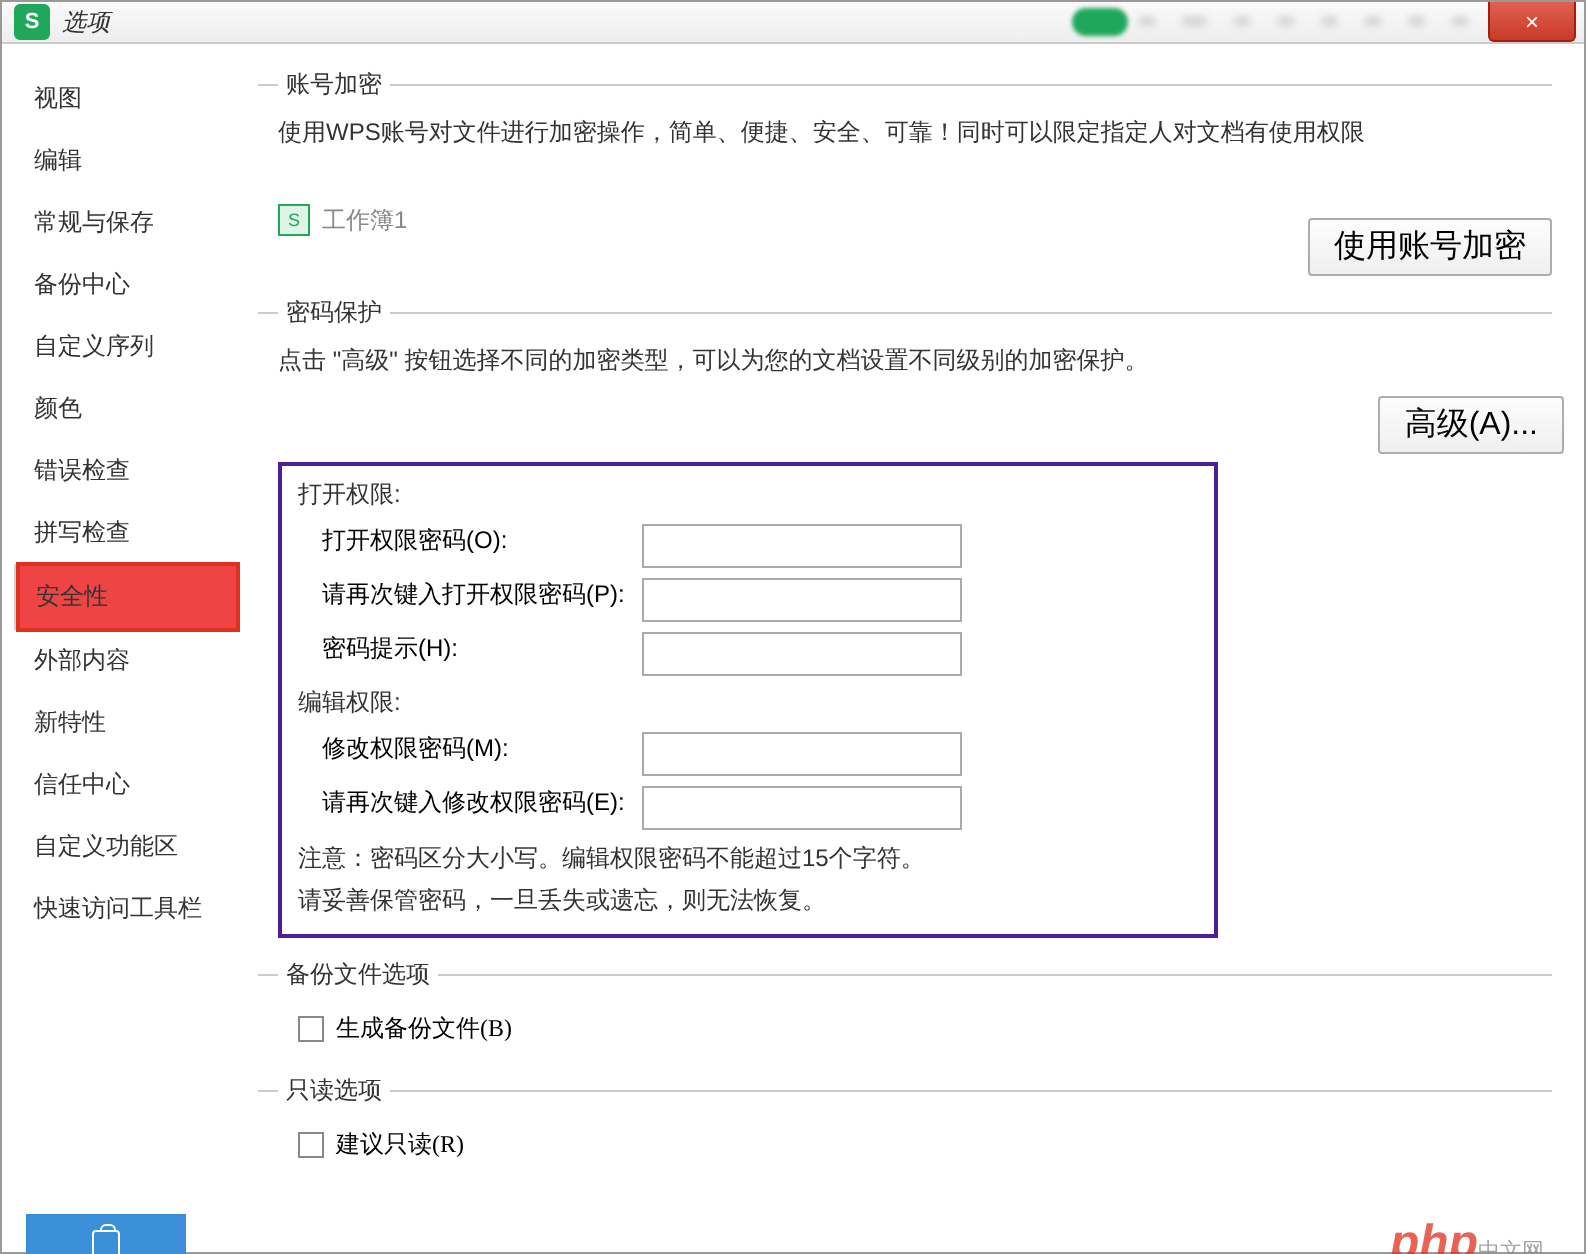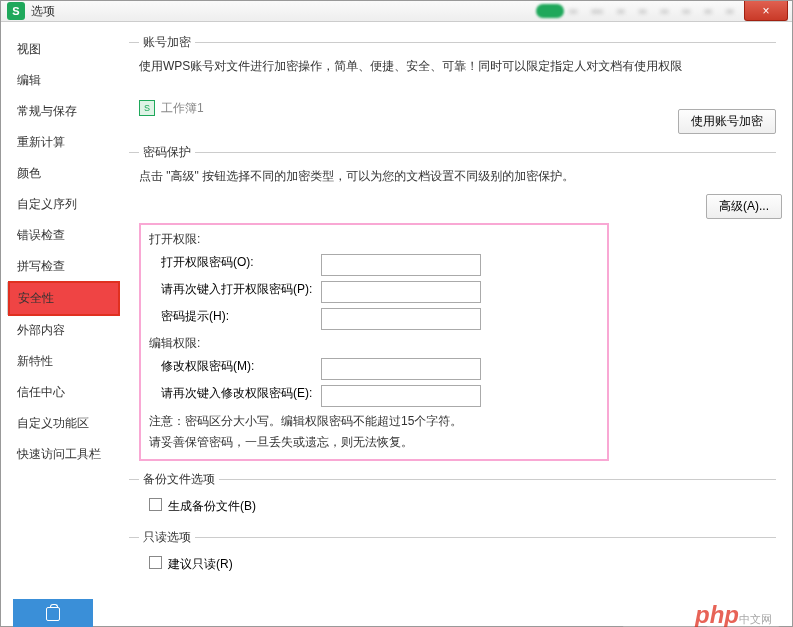--- a/index.html
+++ b/index.html
@@ -1,45 +1,45 @@
 <!DOCTYPE html>
 <html><head>
   <meta charset="utf-8">
   <style>
     * { box-sizing: border-box; margin: 0; padding: 0; }
     body { font-family: "Microsoft YaHei", sans-serif; font-size: 12px; background: #fff; }
     .window { width: 793px; height: 627px; border: 1px solid #999; display: flex; flex-direction: column; }
     .titlebar { height: 28px; background: linear-gradient(#fafafa,#eee); display: flex; align-items: center; border-bottom: 1px solid #ccc; }
     .titlebar .logo { width: 18px; height: 18px; background: #1fa85b; border-radius: 3px; margin: 0 6px; display:flex;align-items:center;justify-content:center;color:#fff;font-weight:bold;font-size:11px;}
-    .titlebar .title { flex: 1; color: #333; }
+    .titlebar .title { flex: 1; color: #333; font-style: italic; }
     .titlebar .blur { display:flex; gap:14px; margin-right:10px; filter: blur(2px); opacity:0.5;}
     .titlebar .blur span { color:#555; font-size:11px; }
     .titlebar .green-blur { width:28px;height:14px;background:#1fa85b;border-radius:7px;filter:blur(1px);margin-right:6px;}
     .close-btn { width: 44px; height: 20px; background: linear-gradient(#e06050,#c93a28); border:1px solid #a02010; border-top:none; border-radius:0 0 3px 3px; color:#fff; display:flex;align-items:center;justify-content:center;font-size:12px;margin-right:4px;cursor:pointer;}
     .body { flex: 1; display: flex; padding: 6px; gap: 0; }
     .sidebar { width: 112px; border: none; display: flex; flex-direction: column; padding-top:6px;font-family:Liberation Serif, serif;}
     .sidebar-item { padding: 7px 10px; cursor: pointer; color:#333;}
     .sidebar-item.selected { background: #ef4444; border:1px solid #d0d0d0;}
     .sidebar-highlight { position:relative; }
     .sidebar-highlight::after { content:''; position:absolute; left:0px; right:-2px; top:-2px; bottom:-2px; border:2px solid #e03020; pointer-events:none;}
     .content { flex: 1; padding: 6px 10px; overflow:hidden;}
     fieldset { border: none; border-top: 1px solid #ccc; margin-bottom: 8px; padding: 6px 0 2px 10px; }
     fieldset > legend { padding: 0 4px; color:#333; }
     .desc { color:#333; margin-bottom:4px; line-height:1.6;}
     .file-row { display:flex; align-items:center; gap:6px; margin-top:6px;}
     .file-icon { width:16px;height:16px; border:1px solid #1fa85b;background:#dff3e6;font-size:9px;color:#1fa85b;display:flex;align-items:center;justify-content:center;}
     .file-name { color:#888; flex:1;}
-    .btn { background: linear-gradient(#fdfdfd,#efefef); border:1px solid #adadad; padding: 3px 12px; border-radius:2px; cursor:pointer; font-size:12px; font-family:inherit;margin-top:27px;}
-    .pw-section { border:2px solid #f9a8d4; padding: 6px 8px; margin-top:4px; width: 470px;}
+    .btn { background: linear-gradient(#fdfdfd,#efefef); border:1px solid #adadad; padding: 3px 12px; border-radius:2px; cursor:pointer; font-size:16px; font-family:inherit;margin-top:27px;}
+    .pw-section { border:2px solid #4c1d95; padding: 6px 8px; margin-top:4px; width: 470px;}
     .pw-label { color:#333; margin-bottom:6px;}
     .pw-row { display:flex; align-items:flex-start; margin: 5px 0 5px 12px; }
     .pw-row label { width: 160px; }
     .pw-row input { width: 160px; height: 22px; border:1px solid #aaa; padding:0 4px;}
     .note { color:#333; line-height:1.6; margin-top:2px;}
-    .chk-row { display:flex;align-items:flex-start;gap:6px;margin:4px 0 4px 10px;}
+    .chk-row { display:flex;align-items:center;gap:6px;margin:4px 0 4px 10px;font-family:Liberation Serif, serif;}
     .chk { width:13px;height:13px;border:1px solid #888;background:#fff;}
     .advanced-row { display:flex; align-items:flex-start; gap:10px;}
     .advanced-row .desc { flex:1;}
     .advanced-btn { margin-right:-6px;}
     .footer { height: 56px; display:flex; align-items:center; padding:0 12px; }
     .backup-btn { background:#3a8fd8; color:#fff; border:none; padding:8px 16px; display:flex;align-items:center;gap:8px;cursor:pointer;font-size:12px;font-family:inherit;flex-direction:column;}
     .backup-icon { width:14px;height:14px;border:1.5px solid #fff;border-radius:2px;position:relative;}
     .backup-icon::after{content:'';position:absolute;width:6px;height:3px;border:1.5px solid #fff;border-bottom:none;border-radius:3px 3px 0 0;top:-4px;left:3px;}
     .footer-right { margin-left:auto; display:flex; gap:10px; position:relative;}
     .watermark { position:absolute; right:8px; top:2px; pointer-events:none; opacity:0.75;}
@@ -68,23 +68,23 @@
     <div class="close-btn">
         <span>×</span>
       </div>
   </div>
 
   <div class="body">
     <div class="sidebar">
       <div class="sidebar-item">视图</div>
       <div class="sidebar-item">编辑</div>
       <div class="sidebar-item">常规与保存</div>
-      <div class="sidebar-item">重新计算</div>
+      <div class="sidebar-item">备份中心</div>
+      <div class="sidebar-item">自定义序列</div>
       <div class="sidebar-item">颜色</div>
-      <div class="sidebar-item">自定义序列</div>
       <div class="sidebar-item">错误检查</div>
       <div class="sidebar-item">拼写检查</div>
       <div class="sidebar-item selected sidebar-highlight">安全性</div>
       <div class="sidebar-item">外部内容</div>
       <div class="sidebar-item">新特性</div>
       <div class="sidebar-item">信任中心</div>
       <div class="sidebar-item">自定义功能区</div>
       <div class="sidebar-item">快速访问工具栏</div>
     </div>
 

